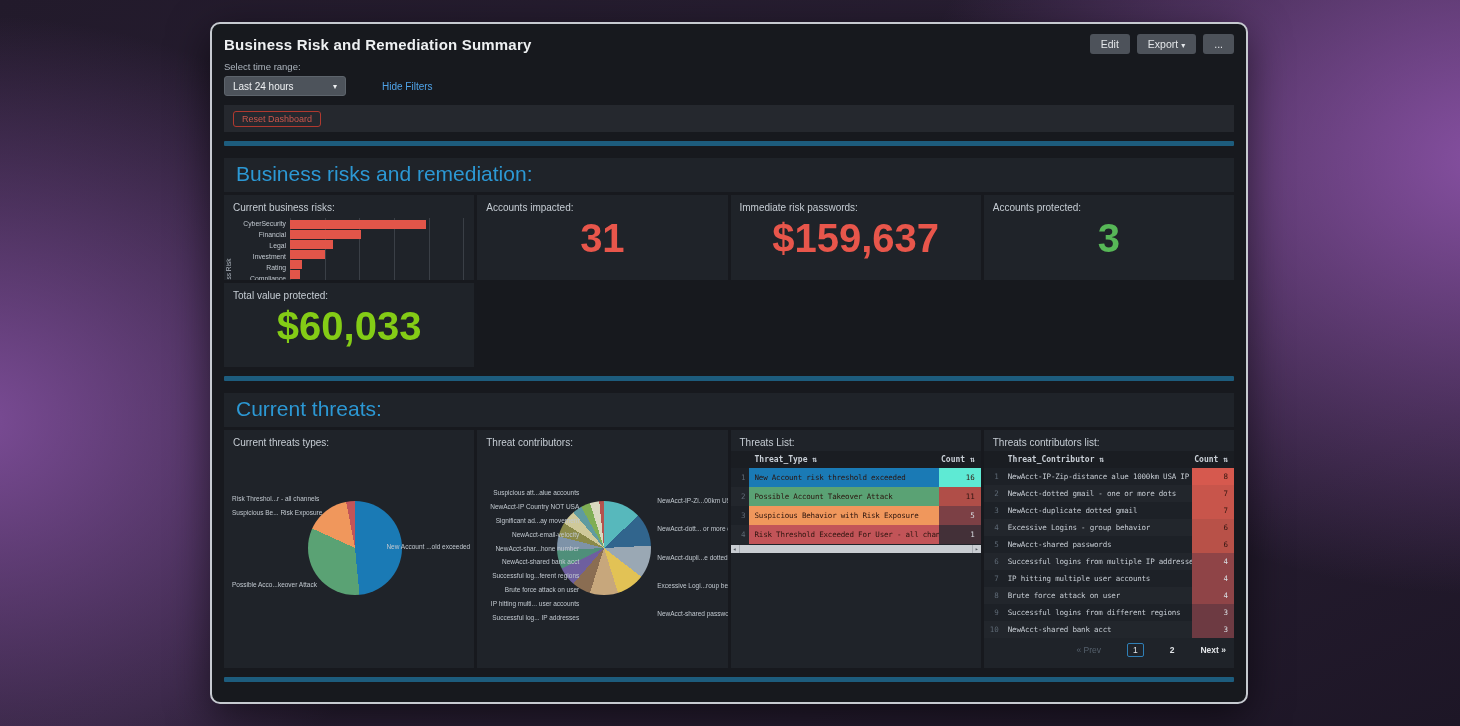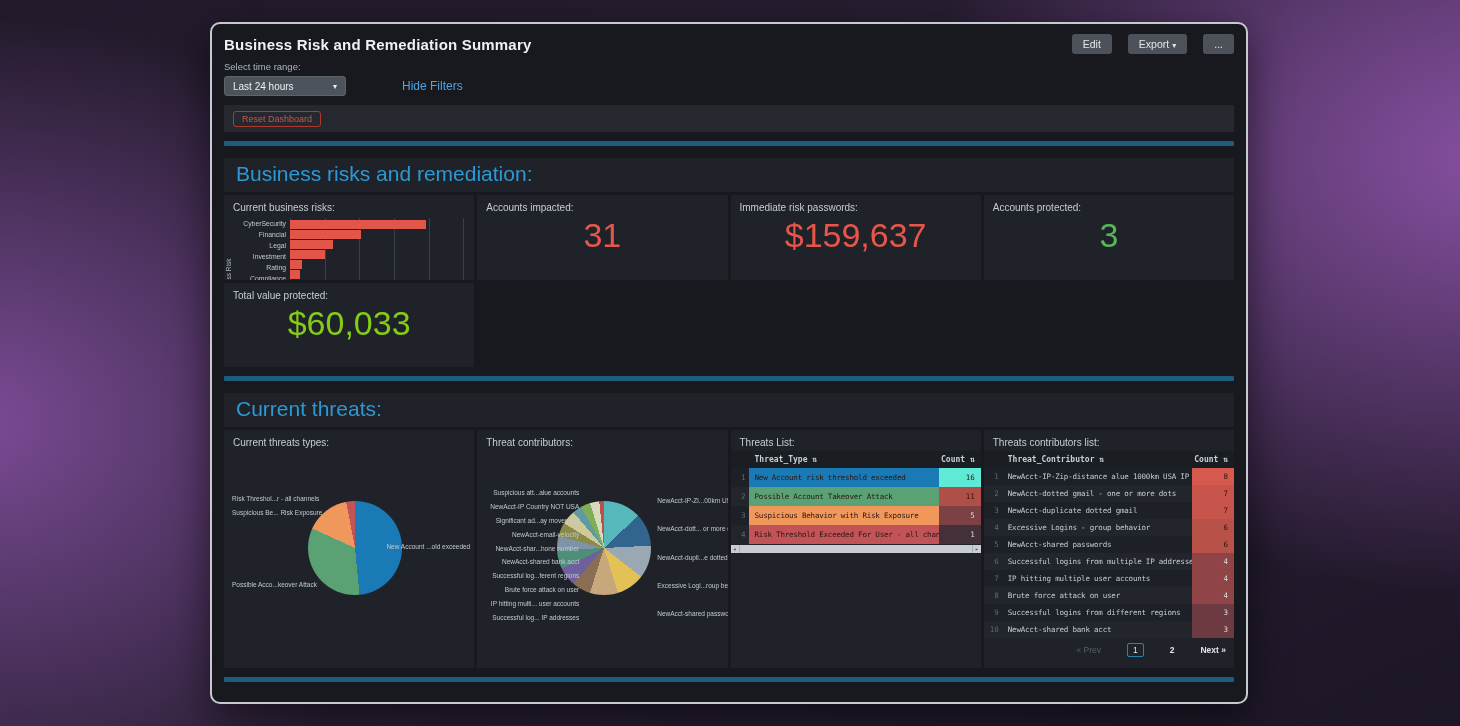--- a/index.html
+++ b/index.html
@@ -12,41 +12,41 @@
       linear-gradient(155deg, #221a2b 0%, #2b2036 55%, #1d1626 100%);
   }
   .card {
     position:absolute; left:210px; top:22px; width:1038px; height:682px;
     background:#17191e; border:2px solid #c6cad0; border-radius:10px;
     padding:10px 12px; box-shadow:0 12px 40px rgba(0,0,0,0.55);
   }
   
   .hdr { display:flex; align-items:center; justify-content:space-between; }
   .title { font-size:15px; font-weight:bold; color:#eef0f2; letter-spacing:0.2px; }
-  .hbtns { display:flex; gap:16px; }
+  .hbtns { display:flex; gap:7px; }
   .btn { background:#4d525a; color:#e3e6e9; font-size:10.5px; padding:4px 11px; border-radius:3px; border:none; cursor:pointer; }
   .caret { font-size:8px; margin-left:3px; }
   
   .flabel { font-size:9.5px; color:#aeb6bf; margin-top:7px; }
   .timerow { display:flex; align-items:center; margin-top:4px; }
   .dropdown { width:122px; height:20px; background:#4d535b; border:1px solid #5d646c; border-radius:3px;
     display:flex; align-items:center; justify-content:space-between; padding:0 8px; color:#eef0f2; font-size:10px; cursor:pointer; }
-  .link { color:#4fa3e8; font-size:12px; margin-left:56px; cursor:pointer; }
+  .link { color:#4fa3e8; font-size:10px; margin-left:36px; cursor:pointer; }
   .fstrip { margin-top:9px; height:27px; background:#25282e; display:flex; align-items:center; padding-left:9px; }
   .resetbtn { background:transparent; border:1px solid #b0392f; color:#c9564c; font-size:9px; padding:2px 8px; border-radius:3px; cursor:pointer; }
   .divider { margin-top:9px; height:5px; background:#1d5c7d; border-radius:1px; }
   
   .band { margin-top:12px; background:#1f2329; padding:4px 12px 6px; }
   .band .stitle { font-size:21px; font-weight:400; color:#2c98d4; }
   
   .prow1 { margin-top:3px; display:grid; grid-template-columns:repeat(4,1fr); gap:3px; height:172px; }
   .prow2 { margin-top:3px; display:grid; grid-template-columns:repeat(4,1fr); gap:3px; height:238px; }
   .panel { background:#1f2329; position:relative; overflow:hidden; display:flex; flex-direction:column; }
   .ptitle { font-size:10px; color:#c6cdd4; padding:7px 9px 3px; flex:0 0 auto; }
-  .kpi-value { flex:1; display:flex; align-items:center; justify-content:center; font-size:34px; font-weight:normal; padding-bottom:26px; }
+  .kpi-value { flex:1; display:flex; align-items:center; justify-content:center; font-size:40px; font-weight:bold; padding-bottom:26px; }
   
   .bar-outer { position:relative; flex:1; padding:2px 10px 0 14px; }
   .ylab { position:absolute; left:1px; top:44%; transform:translateY(-50%) rotate(180deg); writing-mode:vertical-rl;
     font-size:6.5px; color:#aeb6bf; }
   .bar-flex { display:flex; }
   .bar-cats { width:52px; }
   .bar-cats div { height:11px; line-height:11px; font-size:6.8px; color:#c2c9d0; text-align:right; padding-right:4px; white-space:nowrap; }
   .bar-plot { flex:1; position:relative; padding:1px 0;
     background-image:linear-gradient(#3a3f46,#3a3f46),linear-gradient(#3a3f46,#3a3f46),linear-gradient(#3a3f46,#3a3f46),linear-gradient(#3a3f46,#3a3f46),linear-gradient(#3a3f46,#3a3f46),linear-gradient(#3a3f46,#3a3f46);
     background-size:1px 100%; background-repeat:no-repeat;

